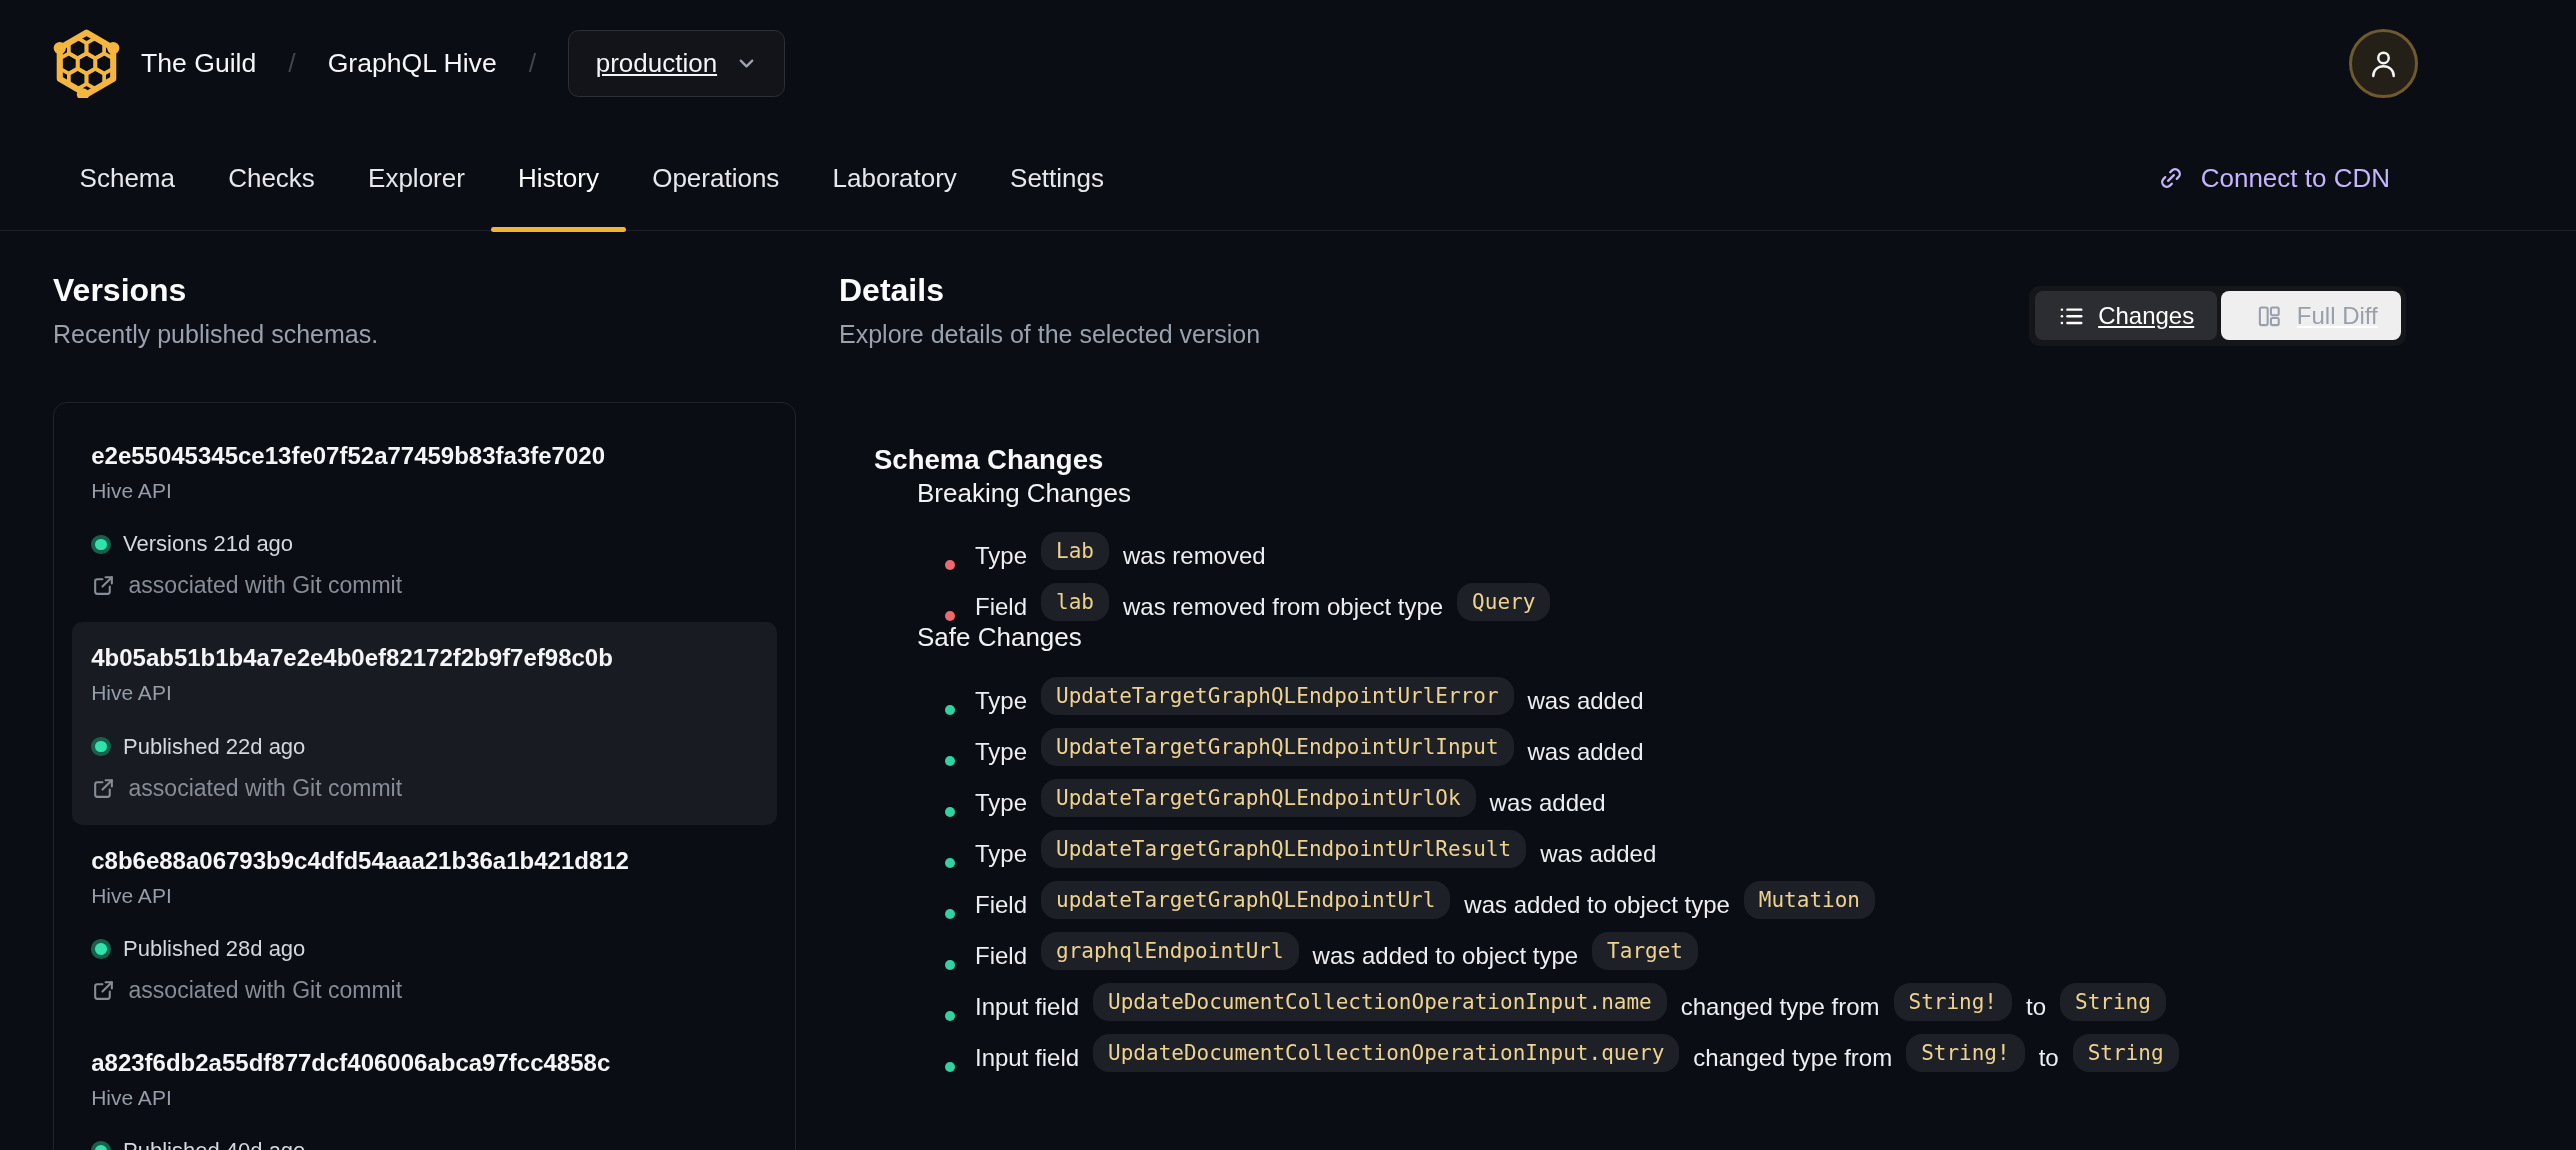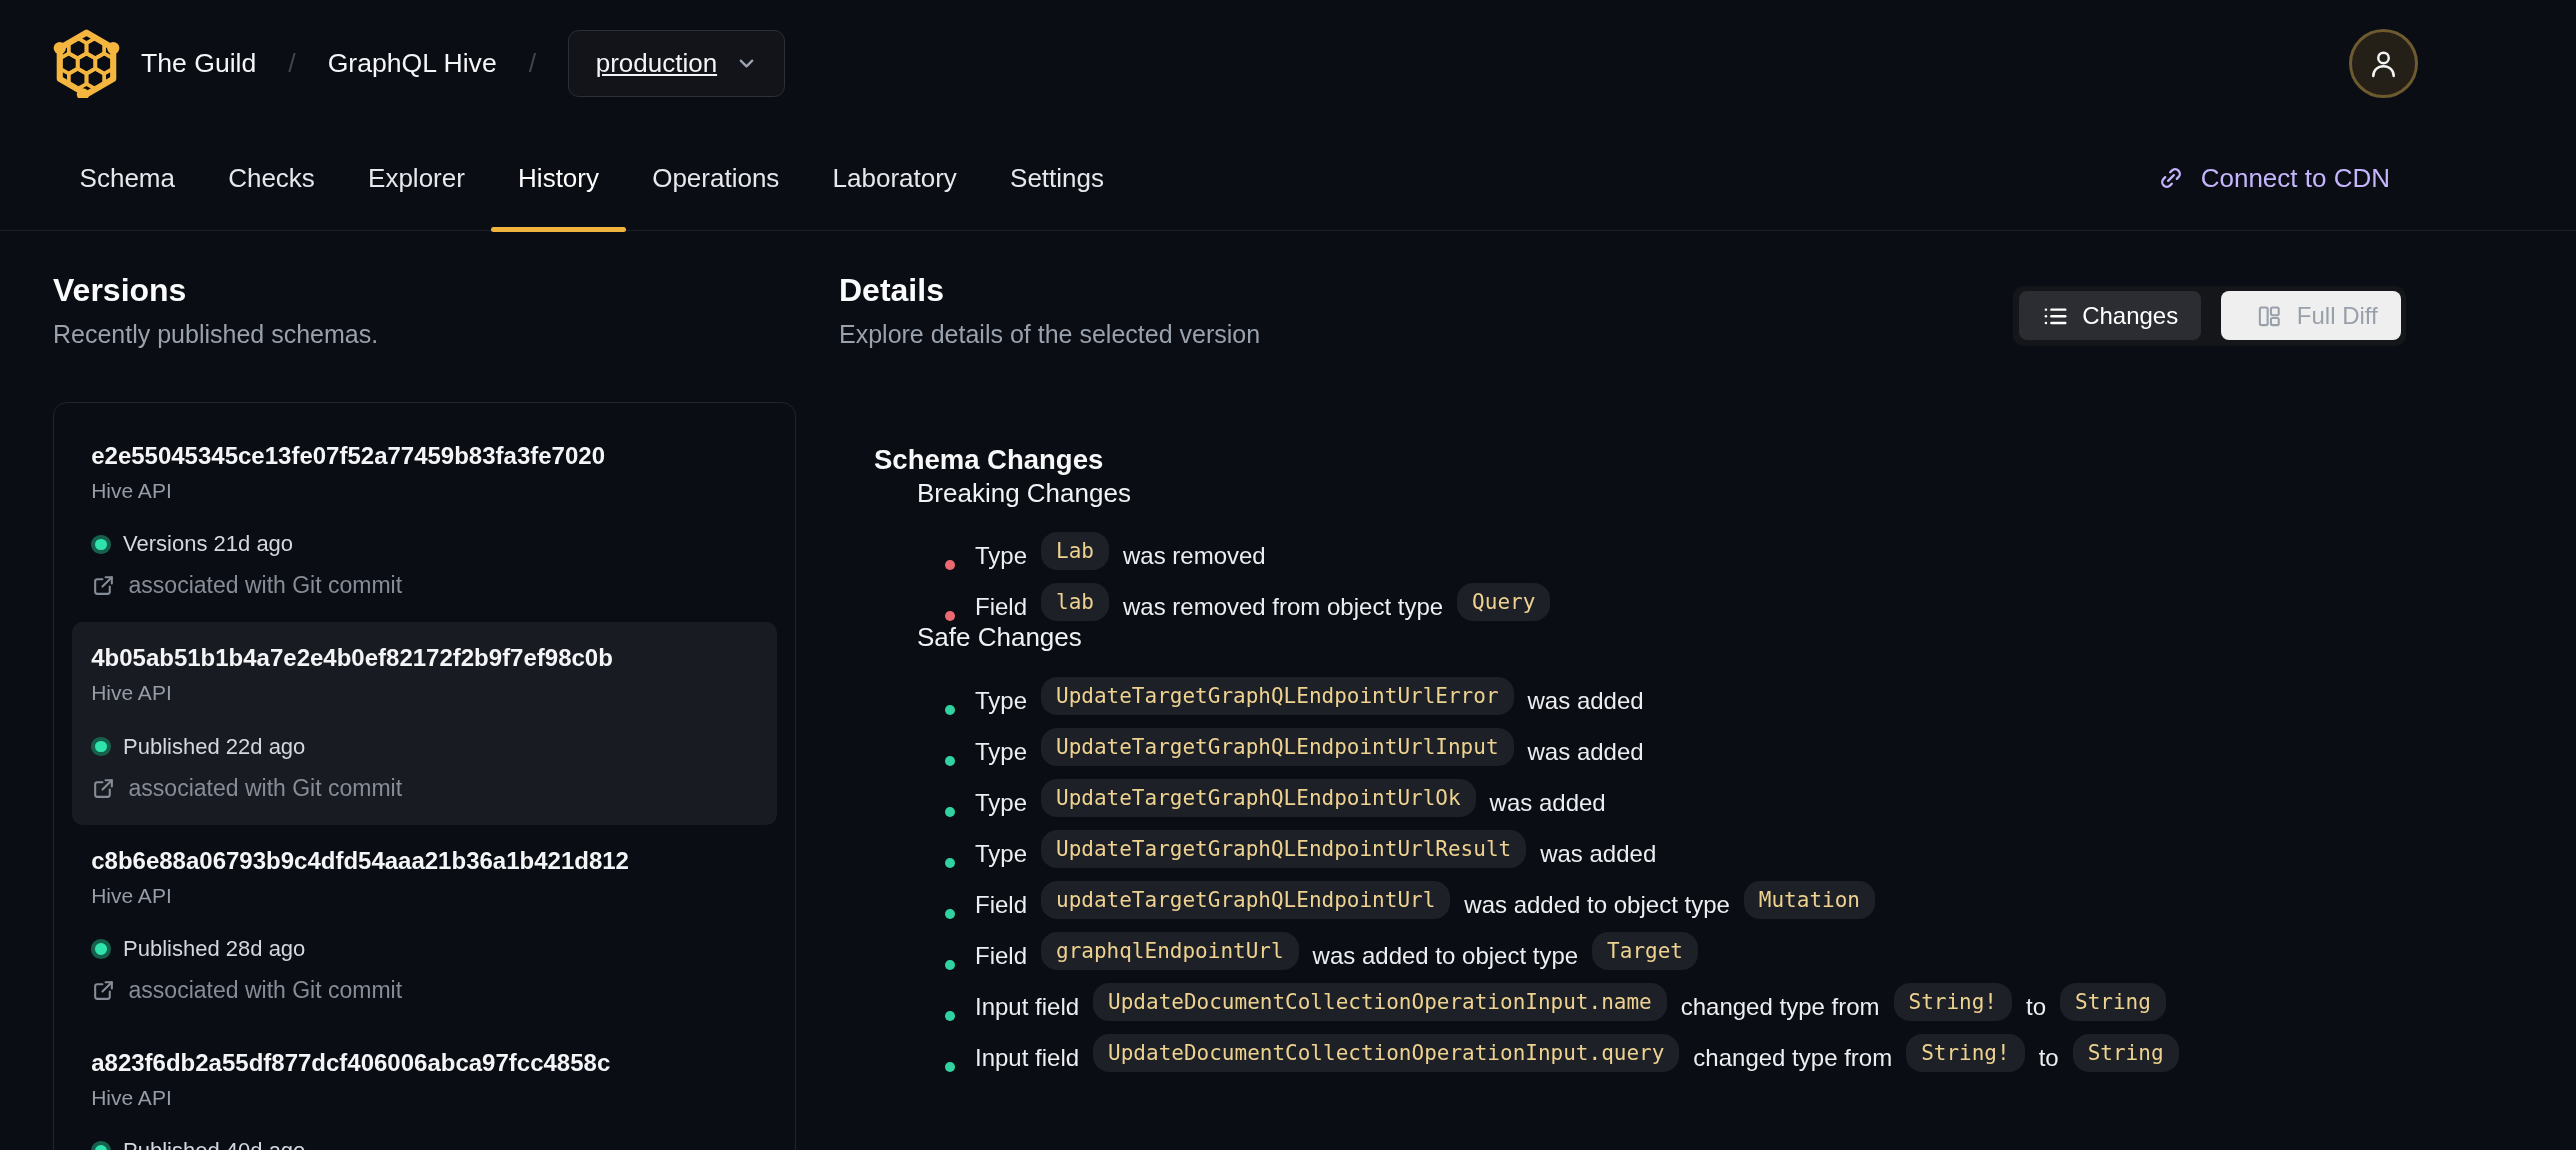--- a/index.html
+++ b/index.html
@@ -97,24 +97,25 @@
     background:#2ee3ac; border:4.4px solid #17604c; flex:0 0 auto;
   }
   .v-meta-text { font-size:22px; color:#d4d8de; }
   .v-git { margin-top:15px; display:flex; align-items:center; gap:12.4px; color:#868d97; cursor:pointer; }
   .v-git-text { font-size:23px; }
 
   
   .details-header { display:flex; justify-content:space-between; align-items:flex-start; }
   .view-toggle {
     margin-top:14px;
-    display:flex; gap:20px;
+    display:flex; gap:4px;
     background:#15161a;
     border-radius:10.6px;
     padding:5.3px;
+    text-decoration:underline;
   }
   .toggle-seg {
     display:flex; align-items:center; gap:14px;
     padding:10.6px 23px;
     border-radius:8px;
     font-size:24px; font-weight:500; color:#99a0aa;
     cursor:pointer; white-space:nowrap;
   }
   .toggle-seg.active { background:#2c2d32; color:#ffffff; }
 

